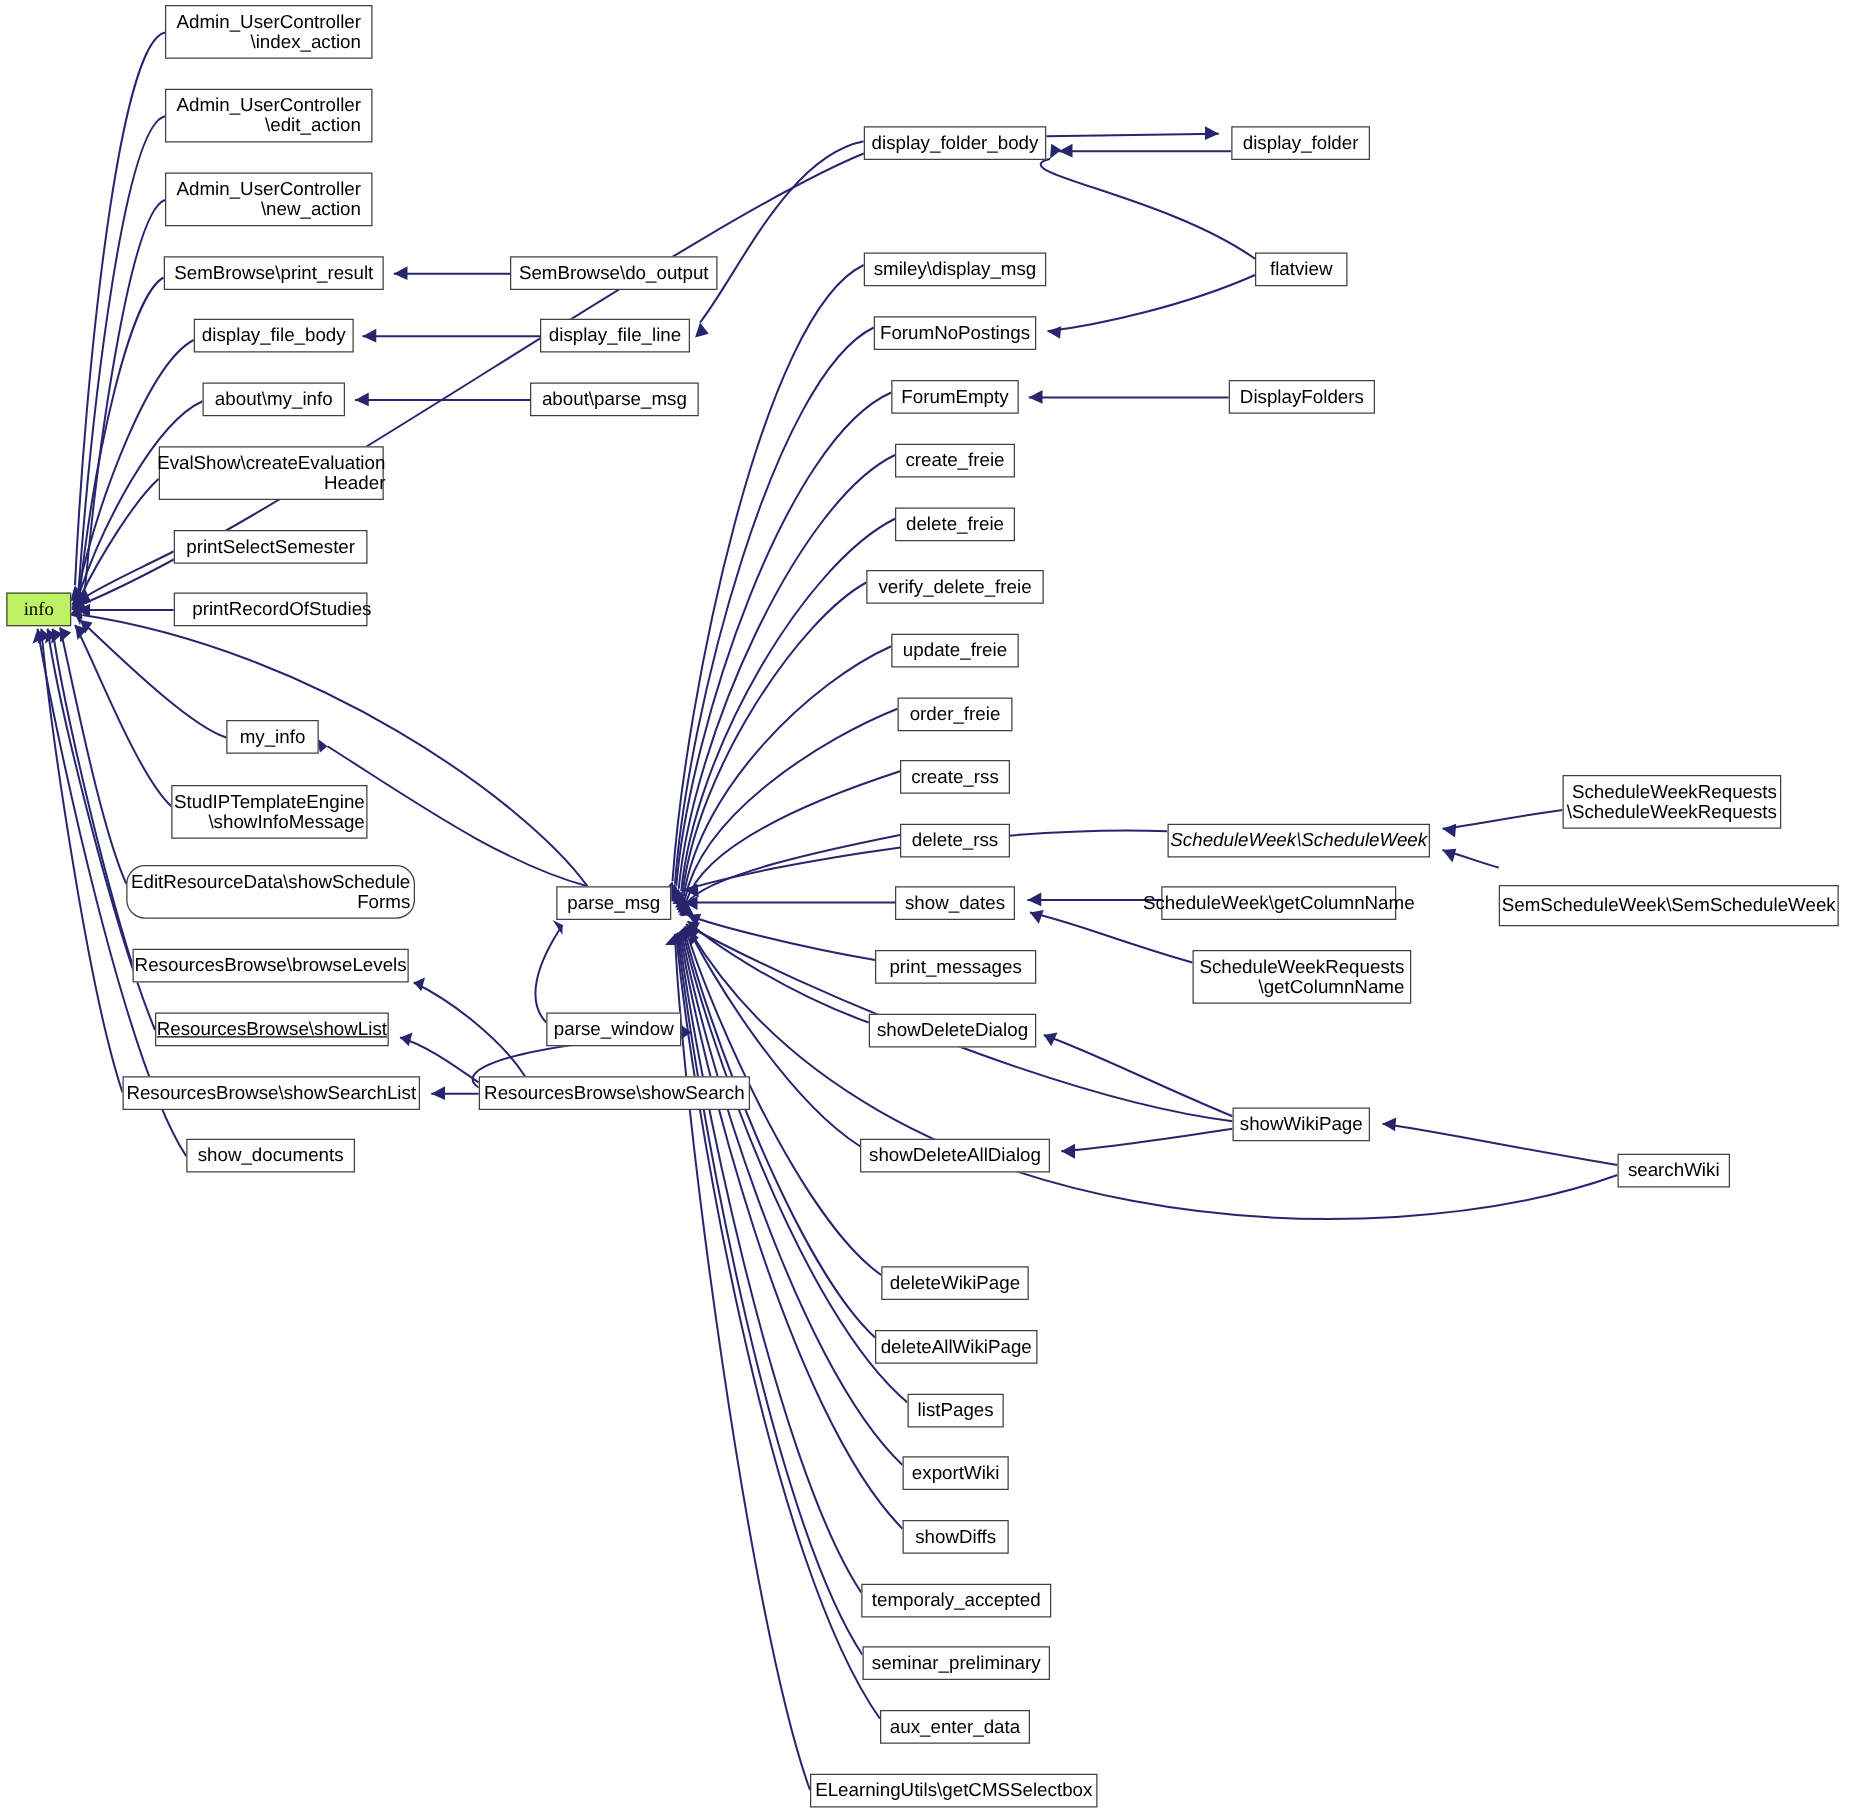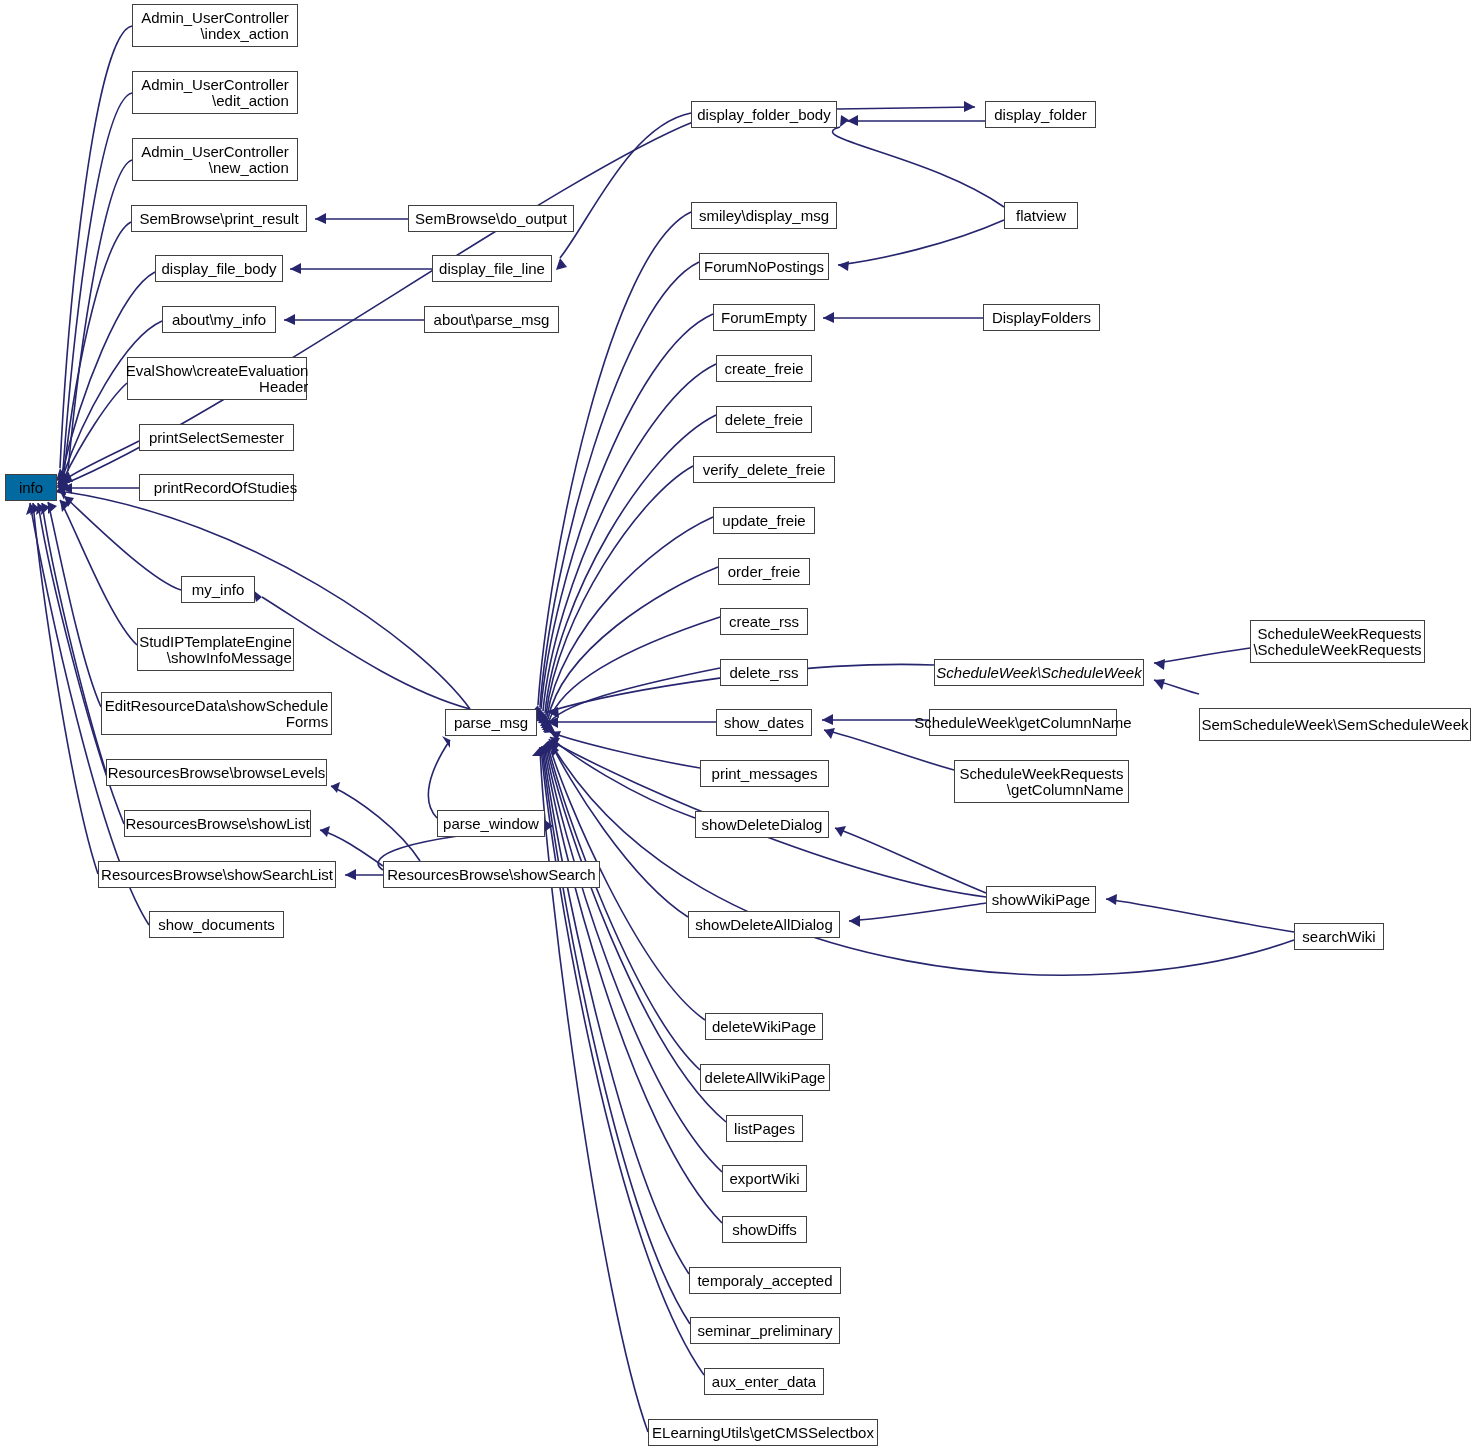--- a/index.html
+++ b/index.html
@@ -3,21 +3,21 @@
 <meta charset="utf-8">
 <style>
   html,body{margin:0;padding:0;background:#ffffff;}
   #canvas{position:relative;width:1480px;height:1451px;background:#ffffff;
           font-family:"Liberation Sans","DejaVu Sans",sans-serif;}
   svg#edges{position:absolute;left:0;top:0;width:1480px;height:1451px;overflow:visible;}
   .node{position:absolute;box-sizing:border-box;border:1px solid #404040;
         background:#ffffff;display:flex;align-items:center;justify-content:center;
         text-align:right;color:#000000;font-size:15px;line-height:16px;
         white-space:pre-line;letter-spacing:0px;}
-  .node.hl{background:#0369a1;border-color:#404040;}
+  .node.hl{background:#bef264;border-color:#404040;font-family:Liberation Serif, serif;}
   .edge{fill:none;stroke:#26256e;stroke-width:1.6;}
   .ahead{fill:#26256e;stroke:none;}
 </style>
 </head>
 <body>
 
 <div id="canvas">
   <svg id="edges" viewBox="0 0 1480 1451" preserveAspectRatio="none">
       <path d="M 132,26 C 95,33 68,300 60,468" class="edge"></path>
       <path d="M60,468 L56,481 L67,479 Z" class="ahead"></path>
@@ -163,24 +163,24 @@
       <div class="node" style="left: 131px; top: 205px; width: 176px; height: 27px;">SemBrowse\print_result</div>
       <div class="node" style="left: 155px; top: 255px; width: 128px; height: 27px;">display_file_body</div>
       <div class="node" style="left: 162px; top: 306px; width: 114px; height: 27px;">about\my_info</div>
       <div class="node" style="left: 127px; top: 357px; width: 180px; height: 43px;">EvalShow\createEvaluation
 Header</div>
       <div class="node" style="left: 139px; top: 424px; width: 155px; height: 27px;">printSelectSemester</div>
       <div class="node" style="left: 139px; top: 474px; width: 155px; height: 27px; padding-left: 18px;">printRecordOfStudies</div>
       <div class="node" style="left: 181px; top: 576px; width: 74px; height: 27px;">my_info</div>
       <div class="node" style="left: 137px; top: 628px; width: 157px; height: 43px;">StudIPTemplateEngine
 \showInfoMessage</div>
-      <div class="node" style="left: 101px; top: 692px; width: 231px; height: 43px;">EditResourceData\showSchedule
+      <div class="node" style="left: 101px; top: 692px; width: 231px; height: 43px; border-radius: 15px;">EditResourceData\showSchedule
 Forms</div>
       <div class="node" style="left: 106px; top: 759px; width: 221px; height: 27px;">ResourcesBrowse\browseLevels</div>
-      <div class="node" style="left: 124px; top: 810px; width: 187px; height: 27px;">ResourcesBrowse\showList</div>
+      <div class="node" style="left: 124px; top: 810px; width: 187px; height: 27px; text-decoration: underline;">ResourcesBrowse\showList</div>
       <div class="node" style="left: 98px; top: 861px; width: 238px; height: 27px;">ResourcesBrowse\showSearchList</div>
       <div class="node" style="left: 149px; top: 911px; width: 135px; height: 27px;">show_documents</div>
       <div class="node" style="left: 408px; top: 205px; width: 166px; height: 27px;">SemBrowse\do_output</div>
       <div class="node" style="left: 432px; top: 255px; width: 120px; height: 27px;">display_file_line</div>
       <div class="node" style="left: 424px; top: 306px; width: 135px; height: 27px;">about\parse_msg</div>
       <div class="node" style="left: 445px; top: 709px; width: 92px; height: 27px;">parse_msg</div>
       <div class="node" style="left: 437px; top: 810px; width: 108px; height: 27px;">parse_window</div>
       <div class="node" style="left: 383px; top: 861px; width: 217px; height: 27px;">ResourcesBrowse\showSearch</div>
       <div class="node" style="left: 691px; top: 101px; width: 146px; height: 27px;">display_folder_body</div>
       <div class="node" style="left: 691px; top: 202px; width: 146px; height: 27px;">smiley\display_msg</div>

